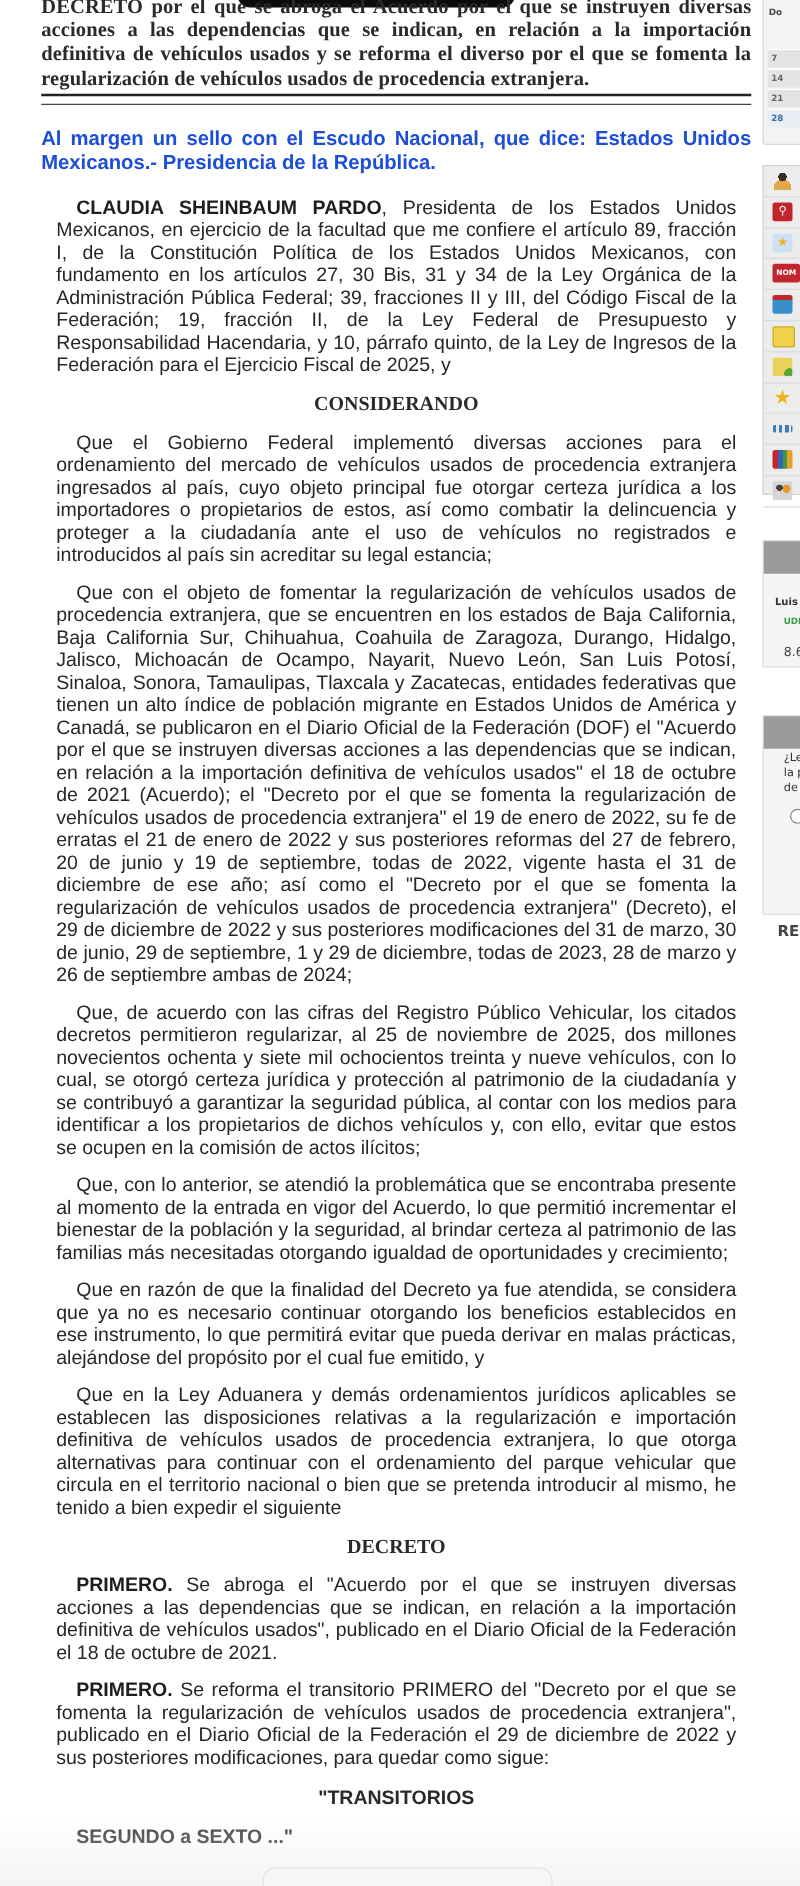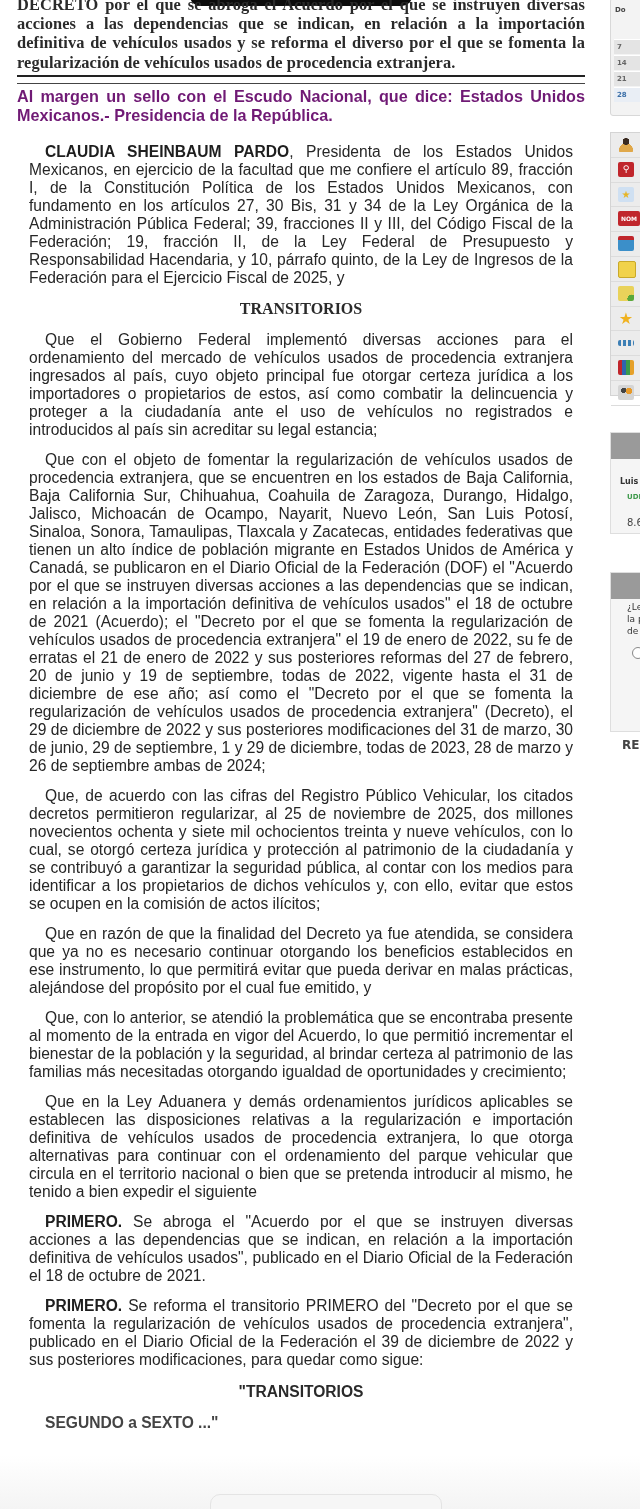--- a/index.html
+++ b/index.html
@@ -1,32 +1,32 @@
 <!DOCTYPE html>
 <html><head>
 <meta charset="utf-8">
 <style>
   html, body { margin: 0; padding: 0; }
   body {
     width: 640px; height: 1509px; overflow: hidden; position: relative;
     background: #ffffff; color: #1d1d1d;
   }
   .doc {
-    position: absolute; left: 17px; top: 0; width: 568px;
+    position: absolute; left: 33px; top: 0; width: 568px;
   }
   .title {
     font-family: "Liberation Serif", serif; font-weight: bold; font-size: 16.4px;
     line-height: 19.2px; text-align: justify; color: #2a2a2a; margin: -5px 0 0 0;
     letter-spacing: 0.1px;
   }
   .rule-thick { height: 2px; background: #222; margin: 3px 0 0 0; }
   .rule-thin { height: 1px; background: #444; margin: 6px 0 0 0; }
   .seal {
     font-family: "Liberation Sans", sans-serif; font-weight: bold; font-size: 16.2px;
-    line-height: 19.5px; text-align: justify; color: #701a75; margin: 3px 0 0 0;
+    line-height: 19.5px; text-align: justify; color: #1d4ed8; margin: 18px 0 0 0;
   }
   p.body {
     font-family: "Liberation Sans", sans-serif; font-size: 15.6px; line-height: 18px;
     text-align: justify; margin: 12px; text-indent: 16px; color: #262626;
   }
   p.body b { font-weight: bold; color: #1e1e1e; }
   .center-head {
     font-family: "Liberation Serif", serif; font-weight: bold; font-size: 16px;
     line-height: 20px; text-align: center; margin: 0; color: #2a2a2a;
   }
@@ -94,32 +94,33 @@
 
 <main class="doc">
   <h1 class="title">DECRETO por el que se abroga el Acuerdo por el que se instruyen diversas acciones a las dependencias que se indican, en relación a la importación definitiva de vehículos usados y se reforma el diverso por el que se fomenta la regularización de vehículos usados de procedencia extranjera.</h1>
   <div class="rule-thick"></div>
   <div class="rule-thin"></div>
   <p class="seal">Al margen un sello con el Escudo Nacional, que dice: Estados Unidos Mexicanos.- Presidencia de la República.</p>
   <div class="gap-a"></div>
 
   <p class="body"><b>CLAUDIA SHEINBAUM PARDO</b><span>, Presidenta de los Estados Unidos Mexicanos, en ejercicio de la facultad que me confiere el artículo 89, fracción I, de la Constitución Política de los Estados Unidos Mexicanos, con fundamento en los artículos 27, 30 Bis, 31 y 34 de la Ley Orgánica de la Administración Pública Federal; 39, fracciones II y III, del Código Fiscal de la Federación; 19, fracción II, de la Ley Federal de Presupuesto y Responsabilidad Hacendaria, y 10, párrafo quinto, de la Ley de Ingresos de la Federación para el Ejercicio Fiscal de 2025, y</span></p>
 
-  <h2 class="center-head">TRANSITORIOS</h2>
+  <h2 class="center-head">CONSIDERANDO</h2>
 
   <p class="body">Que el Gobierno Federal implementó diversas acciones para el ordenamiento del mercado de vehículos usados de procedencia extranjera ingresados al país, cuyo objeto principal fue otorgar certeza jurídica a los importadores o propietarios de estos, así como combatir la delincuencia y proteger a la ciudadanía ante el uso de vehículos no registrados e introducidos al país sin acreditar su legal estancia;</p>
   <p class="body">Que con el objeto de fomentar la regularización de vehículos usados de procedencia extranjera, que se encuentren en los estados de Baja California, Baja California Sur, Chihuahua, Coahuila de Zaragoza, Durango, Hidalgo, Jalisco, Michoacán de Ocampo, Nayarit, Nuevo León, San Luis Potosí, Sinaloa, Sonora, Tamaulipas, Tlaxcala y Zacatecas, entidades federativas que tienen un alto índice de población migrante en Estados Unidos de América y Canadá, se publicaron en el Diario Oficial de la Federación (DOF) el "Acuerdo por el que se instruyen diversas acciones a las dependencias que se indican, en relación a la importación definitiva de vehículos usados" el 18 de octubre de 2021 (Acuerdo); el "Decreto por el que se fomenta la regularización de vehículos usados de procedencia extranjera" el 19 de enero de 2022, su fe de erratas el 21 de enero de 2022 y sus posteriores reformas del 27 de febrero, 20 de junio y 19 de septiembre, todas de 2022, vigente hasta el 31 de diciembre de ese año; así como el "Decreto por el que se fomenta la regularización de vehículos usados de procedencia extranjera" (Decreto), el 29 de diciembre de 2022 y sus posteriores modificaciones del 31 de marzo, 30 de junio, 29 de septiembre, 1 y 29 de diciembre, todas de 2023, 28 de marzo y 26 de septiembre ambas de 2024;</p>
   <p class="body">Que, de acuerdo con las cifras del Registro Público Vehicular, los citados decretos permitieron regularizar, al 25 de noviembre de 2025, dos millones novecientos ochenta y siete mil ochocientos treinta y nueve vehículos, con lo cual, se otorgó certeza jurídica y protección al patrimonio de la ciudadanía y se contribuyó a garantizar la seguridad pública, al contar con los medios para identificar a los propietarios de dichos vehículos y, con ello, evitar que estos se ocupen en la comisión de actos ilícitos;</p>
+  <p class="body">Que, con lo anterior, se atendió la problemática que se encontraba presente al momento de la entrada en vigor del Acuerdo, lo que permitió incrementar el bienestar de la población y la seguridad, al brindar certeza al patrimonio de las familias más necesitadas otorgando igualdad de oportunidades y crecimiento;</p>
   <p class="body">Que en razón de que la finalidad del Decreto ya fue atendida, se considera que ya no es necesario continuar otorgando los beneficios establecidos en ese instrumento, lo que permitirá evitar que pueda derivar en malas prácticas, alejándose del propósito por el cual fue emitido, y</p>
-  <p class="body">Que, con lo anterior, se atendió la problemática que se encontraba presente al momento de la entrada en vigor del Acuerdo, lo que permitió incrementar el bienestar de la población y la seguridad, al brindar certeza al patrimonio de las familias más necesitadas otorgando igualdad de oportunidades y crecimiento;</p>
   <p class="body">Que en la Ley Aduanera y demás ordenamientos jurídicos aplicables se establecen las disposiciones relativas a la regularización e importación definitiva de vehículos usados de procedencia extranjera, lo que otorga alternativas para continuar con el ordenamiento del parque vehicular que circula en el territorio nacional o bien que se pretenda introducir al mismo, he tenido a bien expedir el siguiente</p>
 
+  <h2 class="center-head">DECRETO</h2>
 
   <p class="body"><b>PRIMERO.</b><span> Se abroga el "Acuerdo por el que se instruyen diversas acciones a las dependencias que se indican, en relación a la importación definitiva de vehículos usados", publicado en el Diario Oficial de la Federación el 18 de octubre de 2021.</span></p>
-  <p class="body"><b>PRIMERO.</b><span> Se reforma el transitorio PRIMERO del "Decreto por el que se fomenta la regularización de vehículos usados de procedencia extranjera", publicado en el Diario Oficial de la Federación el 39 de diciembre de 2022 y sus posteriores modificaciones, para quedar como sigue:</span></p>
+  <p class="body"><b>PRIMERO.</b><span> Se reforma el transitorio PRIMERO del "Decreto por el que se fomenta la regularización de vehículos usados de procedencia extranjera", publicado en el Diario Oficial de la Federación el 29 de diciembre de 2022 y sus posteriores modificaciones, para quedar como sigue:</span></p>
 
   <h3 class="center-sans">"TRANSITORIOS</h3>
 
   <p class="body"><b style="font-weight:bold;color:#444;">SEGUNDO a SEXTO ..."</b></p>
 </main>
 
 <aside class="sidebar">
   <div class="cal">
     <span class="hd">Do</span>
     <div class="wk" style="top:40px">7</div>

